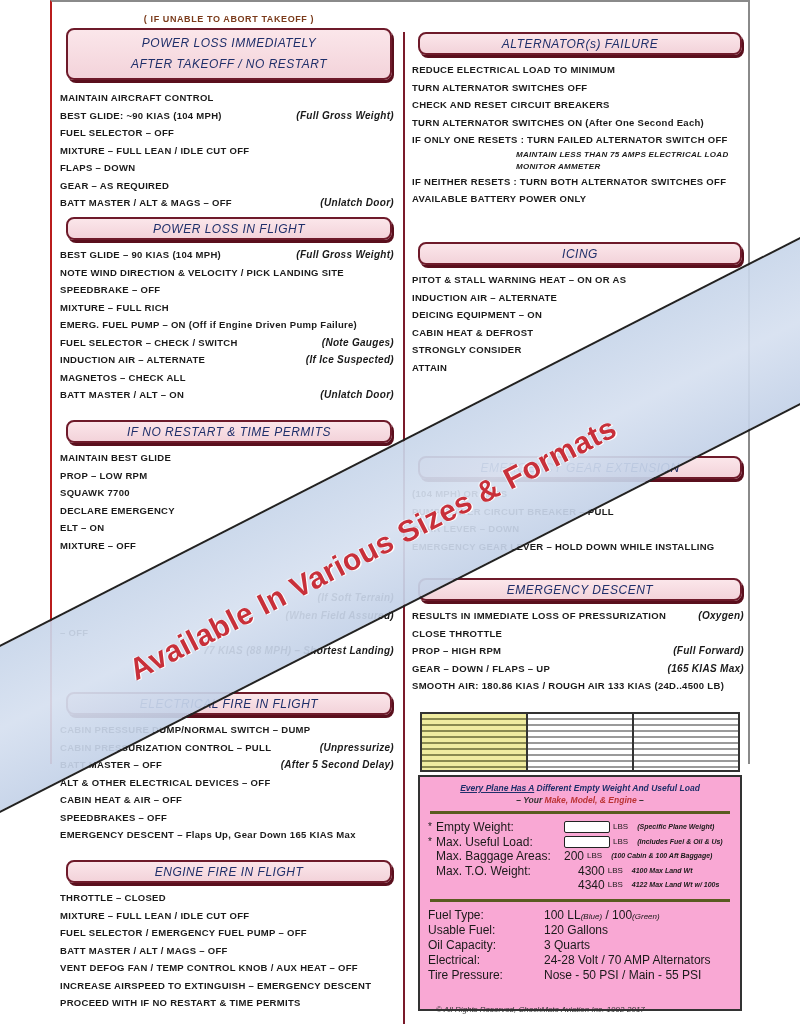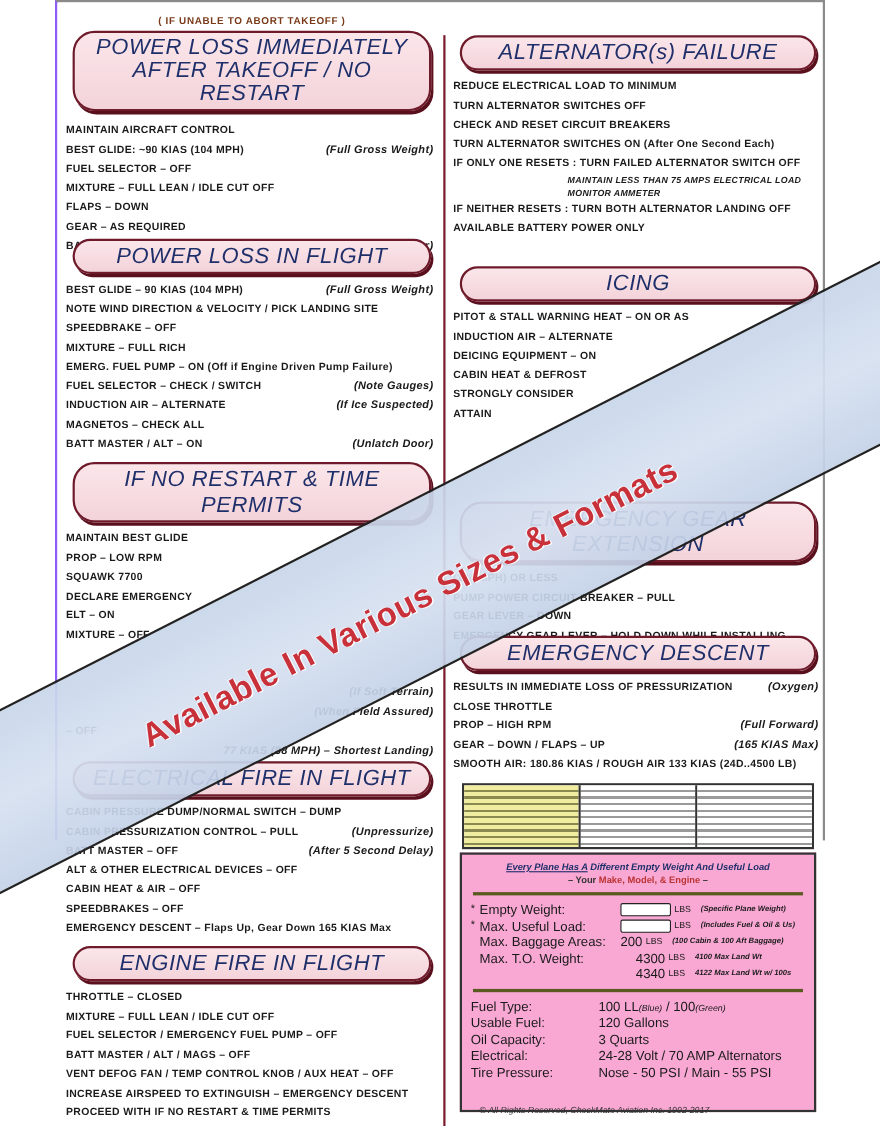--- a/index.html
+++ b/index.html
@@ -1,39 +1,39 @@
 <!DOCTYPE html>
 <html><head>
 <meta charset="utf-8">
 <style>
   * { box-sizing: border-box; margin: 0; padding: 0; }
   html, body { width: 800px; height: 1024px; background: #ffffff; overflow: hidden; }
   body { position: relative; font-family: "Liberation Sans", sans-serif; color: #1a1a1a; }
 
   .card {
     position: absolute; left: 50px; top: 0; width: 700px; height: 764px;
-    background: #ffffff; border-left: 2px solid #8b5cf6; border-right: 2px solid #8a8a8a;
+    background: #ffffff; border-left: 2px solid #b91c1c; border-right: 2px solid #8a8a8a;
     border-top: 2px solid #8a8a8a;
   }
   .divider {
     position: absolute; left: 351px; top: 30px; width: 2px; height: 994px;
     background: #7a1a2a;
   }
   .col { position: absolute; top: 0; }
   .col-left { left: 8px; width: 338px; }
   .col-right { left: 360px; width: 336px; }
 
   .section { position: absolute; left: 0; width: 100%; }
   .header-box {
     position: relative; margin: 0 6px 0 6px;
     background: linear-gradient(#fbe6ea, #f3d3da);
-    border: 2px solid #6e1a2a; border-radius: 20px;
+    border: 2px solid #6e1a2a; border-radius: 8px;
     box-shadow: 2px 3px 0 #5a0f1d;
     text-align: center; font-style: italic;
-    color: #1f2f6a; font-size: 20px; letter-spacing: 0.5px;
+    color: #1f2f6a; font-size: 12px; letter-spacing: 0.5px;
     padding: 3px 4px 2px;
   }
   .header-box.two-line { line-height: 21px; padding: 3px 4px; }
   .note-top {
     text-align: center; font-size: 9px; color: #7a3a1a; font-weight: bold;
     letter-spacing: 0.6px; margin: 12px 0 4px;
   }
   .items { margin-top: 6px; }
   .item {
     display: flex; justify-content: space-between; align-items: baseline;
@@ -56,21 +56,21 @@
   .mini-table .cell:last-child { border-right: none; }
   .mini-table .cell.yellow { background: repeating-linear-gradient(#f0eca0 0 4px, #8a8a50 4px 6px); }
 
   .spec-box {
     position: absolute; left: 6px; width: 324px; height: 236px;
     background: #f9a8d4; border: 2px solid #333;
     padding: 6px 8px;
   }
   .spec-title { text-align: center; font-size: 8.5px; font-weight: bold; font-style: italic; color: #1f2f6a; }
   .spec-title u { text-decoration: underline; }
-  .spec-sub { text-align: center; font-size: 8.5px; font-weight: bold; color: #333; margin-top: 2px; }
+  .spec-sub { text-align: center; font-size: 8.5px; font-weight: bold; font-style: italic; color: #333; margin-top: 2px; }
   .spec-sub .red { color: #b33; }
   .spec-rule { height: 3px; background: #5a5a20; margin: 6px 2px; }
   .spec-row { display: flex; font-size: 12px; height: 14.5px; line-height: 14.5px; white-space: nowrap; }
   .spec-row .lab { width: 128px; }
   .spec-row .ast { width: 8px; font-size: 10px; }
   .spec-row .val { display: flex; align-items: center; gap: 3px; }
   .spec-row .unit { font-size: 8px; font-weight: normal; }
   .spec-row .small { font-size: 7px; font-style: italic; font-weight: bold; margin-left: 6px; }
   .blank-input { width: 46px; height: 12px; background: #fff; border: 1.5px solid #222; border-radius: 2px; }
   .fuel-row { display: flex; font-size: 12px; height: 15px; line-height: 15px; white-space: nowrap; }
@@ -327,21 +327,21 @@
             <span>TURN ALTERNATOR SWITCHES ON (After One Second Each)</span>
             <span class="note"></span>
           </div>
         <div class="item">
             <span>IF ONLY ONE RESETS : TURN FAILED ALTERNATOR SWITCH OFF</span>
             <span class="note"></span>
           </div>
         <div class="item indent">MAINTAIN LESS THAN 75 AMPS ELECTRICAL LOAD</div>
         <div class="item indent">MONITOR AMMETER</div>
         <div class="item">
-            <span>IF NEITHER RESETS : TURN BOTH ALTERNATOR LANDING OFF</span>
+            <span>IF NEITHER RESETS : TURN BOTH ALTERNATOR SWITCHES OFF</span>
             <span class="note"></span>
           </div>
         <div class="item">
             <span>AVAILABLE BATTERY POWER ONLY</span>
             <span class="note"></span>
           </div>
       </div>
     </div>
 
     <div class="section" style="top:240px;">

